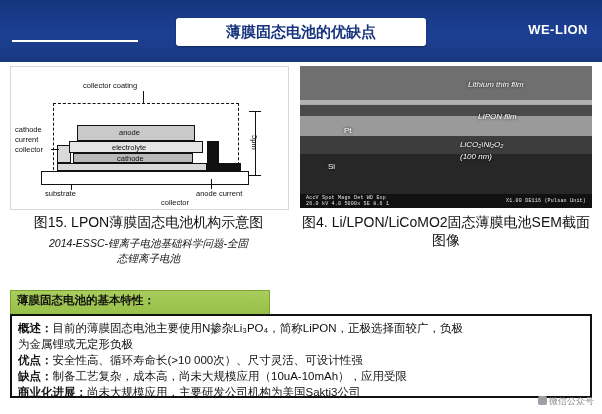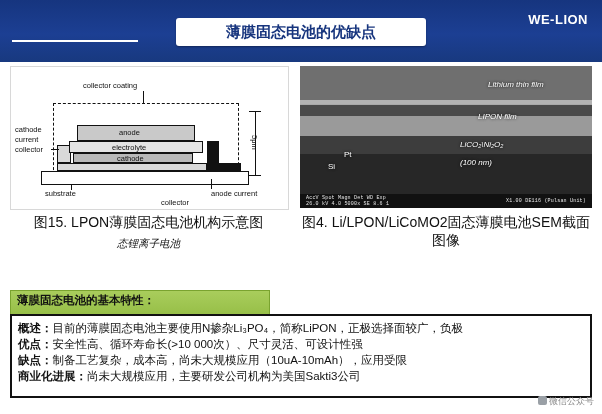--- a/index.html
+++ b/index.html
@@ -53,21 +53,21 @@
     left: 0; top: 0;
     width: 250px; height: 28px;
     line-height: 28px;
     text-align: center;
     color: #17357e;
     font-size: 15px;
     font-weight: bold;
   }
   .brand-right {
     position: absolute;
-    right: 14px; top: 12px;
+    right: 14px; top: 22px;
     color: #ffffff;
     font-size: 13px;
     font-weight: bold;
     letter-spacing: .5px;
   }
   
   .fig-left {
     position: absolute;
     left: 10px; top: 66px;
     width: 277px; height: 142px;
@@ -250,71 +250,75 @@
     <div class="lead-v" style="left:132px; top:24px; height:12px;"></div>
 
     <div class="sch-label" style="left:4px; top:58px;">cathode</div>
     <div class="sch-label" style="left:4px; top:68px;">current</div>
     <div class="sch-label" style="left:4px; top:78px;">collector</div>
     <div class="lead" style="left:40px; top:82px; width:8px;"></div>
 
     <div class="sch-label" style="left:34px; top:122px;">substrate</div>
     <div class="lead-v" style="left:60px; top:118px; height:5px;"></div>
 
-    <div class="sch-label" style="left:156px; top:122px;padding-left:44px;">anode current</div>
+    <div class="sch-label" style="left:141px; top:122px;padding-left:44px;">anode current</div>
     <div class="sch-label" style="left:150px; top:131px;">collector</div>
     <div class="lead-v" style="left:200px; top:112px; height:10px;"></div>
 
     <div class="lead-v" style="left:244px; top:44px; height:64px;"></div>
     <div class="lead" style="left:238px; top:44px; width:12px;"></div>
     <div class="lead" style="left:238px; top:108px; width:12px;"></div>
     <div class="sch-label" style="left:248px; top:68px; transform:rotate(90deg); transform-origin:left top;">5μm</div>
   </div>
 
   <div class="fig-right">
 
     <div class="sem-layer" style="left:0; top:0; width:292px; height:40px; background:#6f6f6f;"></div>
     <div class="sem-layer" style="left:0; top:38px; width:292px; height:12px; background:#4a4a4a;"></div>
     <div class="sem-layer" style="left:0; top:50px; width:292px; height:20px; background:#9a9a9a;"></div>
     <div class="sem-layer" style="left:0; top:70px; width:292px; height:18px; background:#3d3d3d;"></div>
     <div class="sem-layer" style="left:0; top:88px; width:292px; height:40px; background:#272727;"></div>
     <div class="sem-layer" style="left:0; top:34px; width:292px; height:5px; background:#c9c9c9; opacity:.75;"></div>
 
-    <div class="sem-label" style="left:168px; top:14px;margin-left:20px;">Lithium thin film</div>
+    <div class="sem-label" style="left:168px; top:14px;">Lithium thin film</div>
     <div class="sem-label" style="left:178px; top:46px;">LIPON film</div>
-    <div class="sem-label-plain" style="left:44px; top:60px;margin-top:24px;">Pt</div>
+    <div class="sem-label-plain" style="left:44px; top:60px;">Pt</div>
     <div class="sem-label-plain" style="left:28px; top:96px;">Si</div>
     <div class="sem-label" style="left:160px; top:74px;">LiCO₂\Ni₂O₂</div>
-    <div class="sem-label" style="left:160px; top:92px;">(100 nm)</div>
+    <div class="sem-label" style="left:160px; top:86px;">(100 nm)</div>
 
     <div class="sem-bar">
       <span style="left:6px; top:1px;">AccV   Spot Magn   Det  WD   Exp</span>
       <span style="left:6px; top:7px;">26.0 kV 4.0   5000x      SE   8.6    1</span>
       <span style="right:6px; top:4px;">X1.00  DE116   (Pulsan Unit)</span>
     </div>
   </div>
 
   <div class="cap cap-left">图15. LPON薄膜固态电池机构示意图</div>
   <div class="cap cap-right">图4. Li/LPON/LiCoMO2固态薄膜电池SEM截面图像</div>
 
   <div class="sub sub-left">
+    <div>2014-ESSC-锂离子电池基础科学问题-全固</div>
     <div>态锂离子电池</div>
   </div>
   <div class="sub sub-right">
   </div>
 
   <div class="green-band">
     <div class="green-band-text">薄膜固态电池的基本特性：</div>
   </div>
 
   <div class="body-block">
     <div class="line">
       <span class="lbl">概述：</span><span>目前的薄膜固态电池主要使用N掺杂Li₃PO₄，简称LiPON，正极选择面较广，负极</span>
     </div>
     <div class="line">
+      <span>为金属锂或无定形负极</span>
+    </div>
+    <div class="line">
       <span class="lbl">优点：</span><span>安全性高、循环寿命长(&gt;10 000次）、尺寸灵活、可设计性强</span>
     </div>
     <div class="line">
       <span class="lbl">缺点：</span><span>制备工艺复杂，成本高，尚未大规模应用（10uA-10mAh），应用受限</span>
     </div>
     <div class="line">
       <span class="lbl">商业化进展：</span><span>尚未大规模应用，主要研发公司机构为美国Sakti3公司</span>
     </div>
   </div>
 

